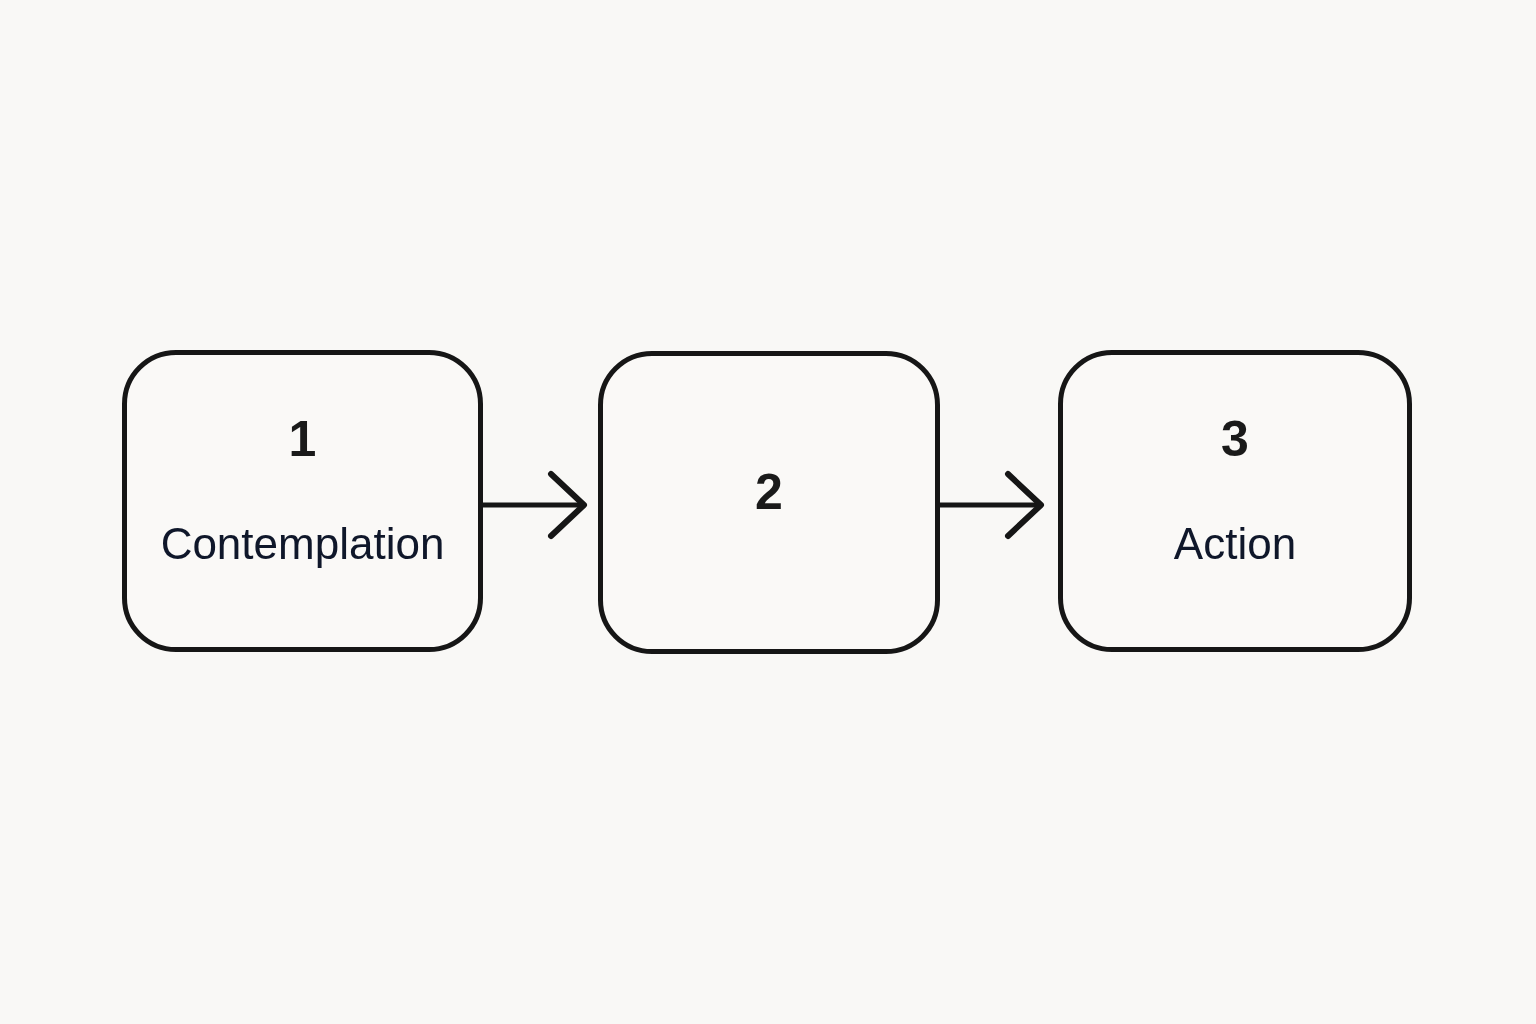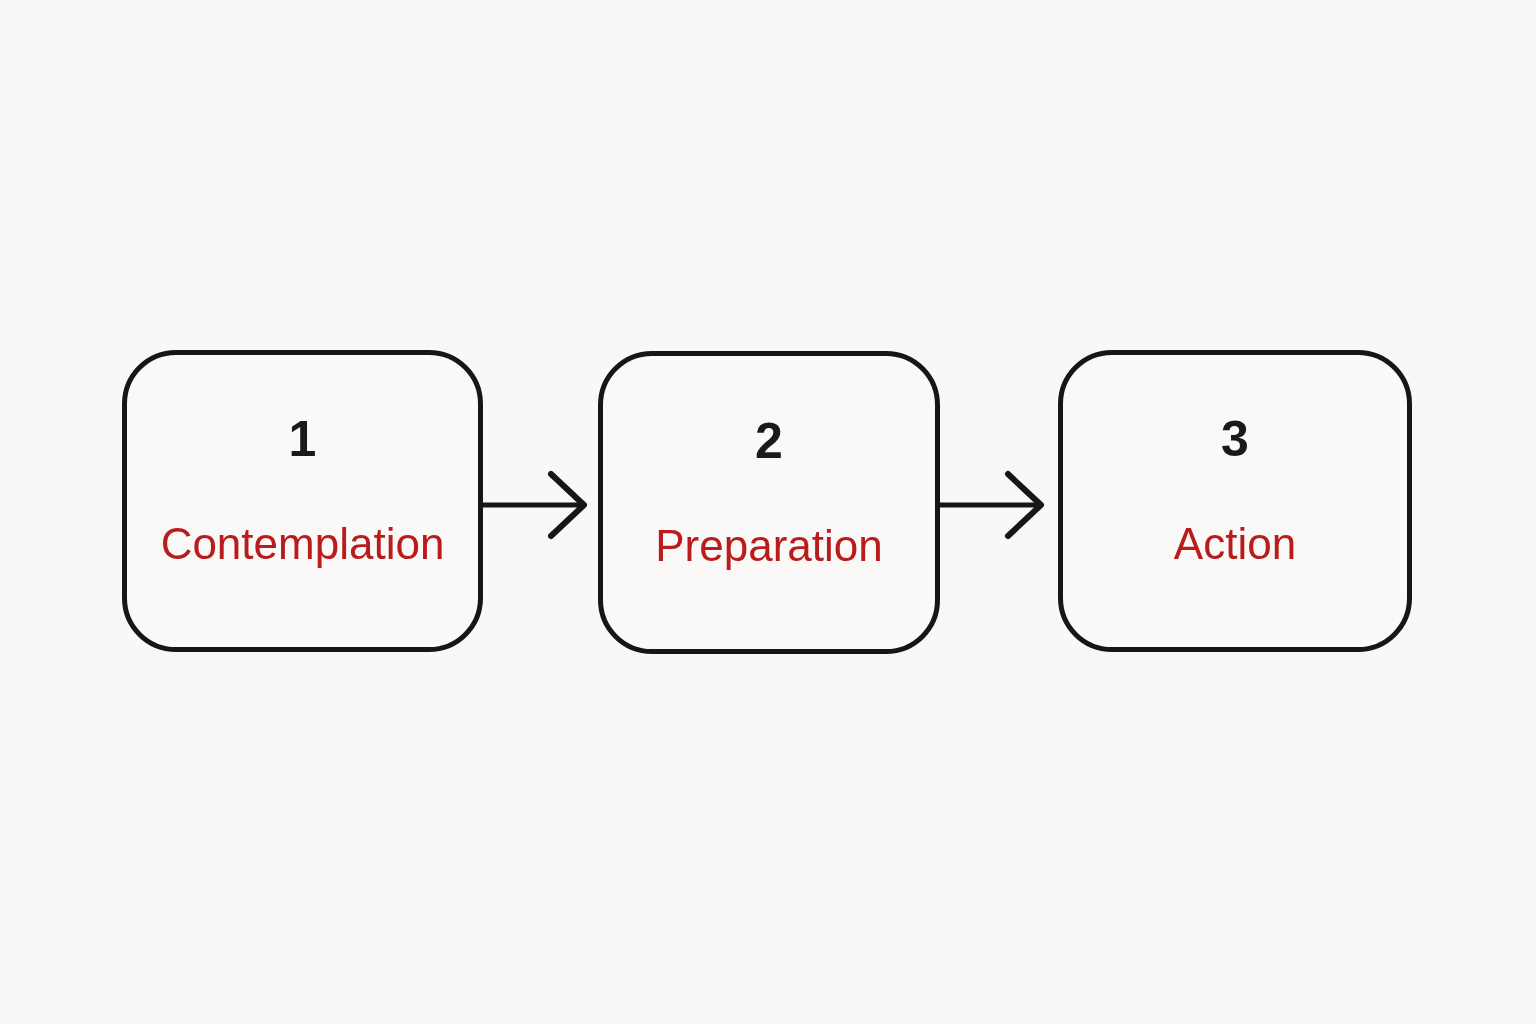--- a/index.html
+++ b/index.html
@@ -36,21 +36,21 @@
   .step-number {
     font-size: 50px;
     font-weight: 700;
     color: #1a1a1a;
     line-height: 1;
     letter-spacing: 0;
   }
   .step-label {
     font-size: 44px;
     font-weight: 500;
-    color: #b91c1c;
+    color: #0f172a;
     line-height: 1;
     white-space: nowrap;
   }
   .connector {
     position: absolute;
     overflow: visible;
   }
   .connector.connector-1 { left: 481px; top: 470px; }
   .connector.connector-2 { left: 938px; top: 470px; }
 </style>
@@ -64,21 +64,20 @@
     <div class="step-label">Contemplation</div>
   </div>
 
   <svg class="connector connector-1" width="108" height="70" viewBox="0 0 108 70" aria-hidden="true">
     <line x1="0" y1="35" x2="100" y2="35" stroke="#161616" stroke-width="5"></line>
     <polyline points="70,4 103,35 70,66" fill="none" stroke="#161616" stroke-width="6" stroke-linecap="round" stroke-linejoin="round"></polyline>
   </svg>
 
   <div class="step-box box-2">
     <div class="step-number">2</div>
-    <div class="step-label">Preparation</div>
   </div>
 
   <svg class="connector connector-2" width="108" height="70" viewBox="0 0 108 70" aria-hidden="true">
     <line x1="0" y1="35" x2="100" y2="35" stroke="#161616" stroke-width="5"></line>
     <polyline points="70,4 103,35 70,66" fill="none" stroke="#161616" stroke-width="6" stroke-linecap="round" stroke-linejoin="round"></polyline>
   </svg>
 
   <div class="step-box box-3">
     <div class="step-number">3</div>
     <div class="step-label">Action</div>

